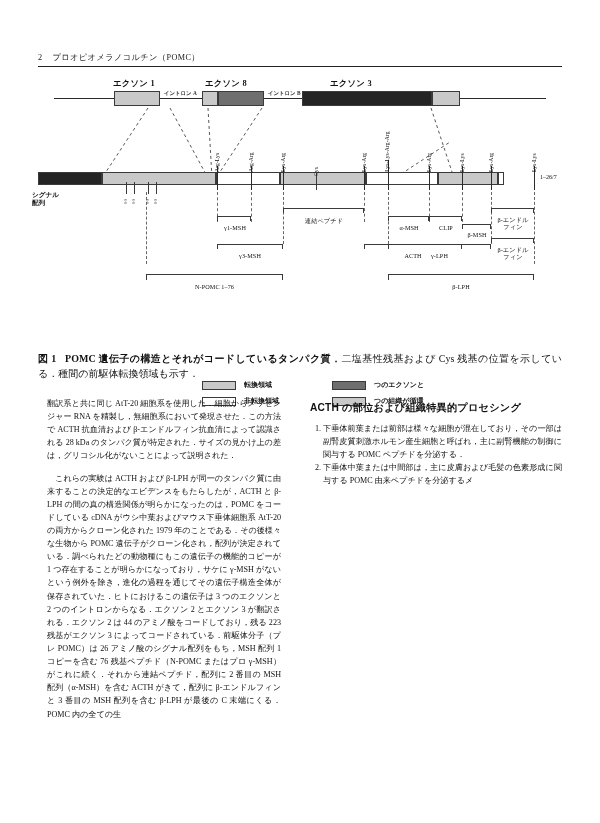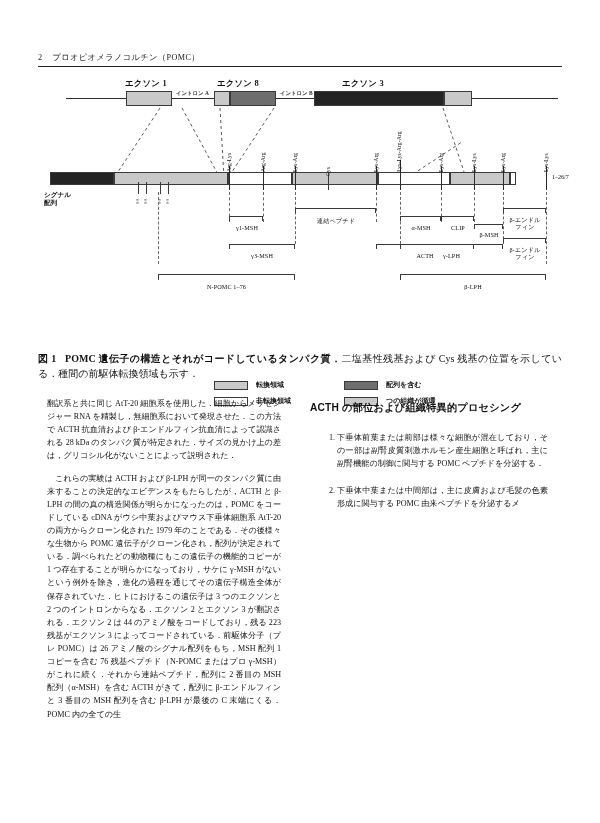--- a/index.html
+++ b/index.html
@@ -32,21 +32,21 @@
     left: 38px;
     top: 66px;
     width: 524px;
     height: 1px;
     background: #222;
   }
 
   
   #figure {
     position: absolute;
-    left: 42px;
+    left: 30px;
     top: 78px;
     width: 540px;
     height: 262px;
   }
 
   
   #gene-track { position: absolute; left: 0; top: 0; width: 540px; height: 40px; }
   #gene-line {
     position: absolute;
     left: 24px; top: 20px;
@@ -200,21 +200,21 @@
   .col p.noindent { text-indent: 0; }
   h2.sec {
     font-family: "Liberation Sans", "DejaVu Sans", sans-serif;
     font-size: 10.2px;
     font-weight: bold;
     margin: 12px 0 5px 0;
     color: #111;
     letter-spacing: 0.2px;
   }
   ol.numlist { margin: 0; padding-left: 13px; }
-  ol.numlist li { margin: 14px; padding: 0; }
+  ol.numlist li { margin: 0; padding: 0; }
 </style>
 </head>
 <body>
 
 <div id="running-head">
   <span class="folio">2</span><span>プロオピオメラノコルチン（POMC）</span>
 </div>
 <div id="head-rule"></div>
 
 <div id="figure">
@@ -408,21 +408,21 @@
   </div>
   <div class="brk-lab" style="left:358px; top:205px; width:146px;">β-LPH</div>
 
   <div id="legend">
     <div class="leg-row" style="left:0px; top:0px;">
       <div class="leg-sw" style="background:#c9c9c9;"></div>
       <div class="leg-tx">転換領域</div>
     </div>
     <div class="leg-row" style="left:130px; top:0px;">
       <div class="leg-sw" style="background:#6e6e6e;"></div>
-      <div class="leg-tx">配列を含む</div>
+      <div class="leg-tx">つのエクソンと</div>
     </div>
     <div class="leg-row" style="left:0px; top:16px;">
       <div class="leg-sw" style="background:#ffffff;"></div>
       <div class="leg-tx">非転換領域</div>
     </div>
     <div class="leg-row" style="left:130px; top:16px;">
       <div class="leg-sw" style="background:#c9c9c9;"></div>
       <div class="leg-tx">つの組織が循環</div>
     </div>
   </div>

